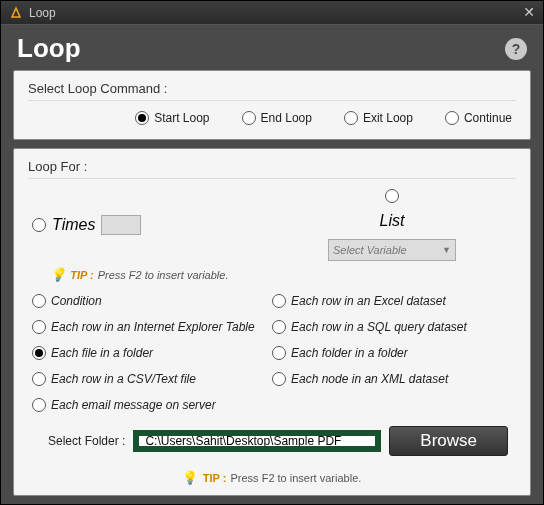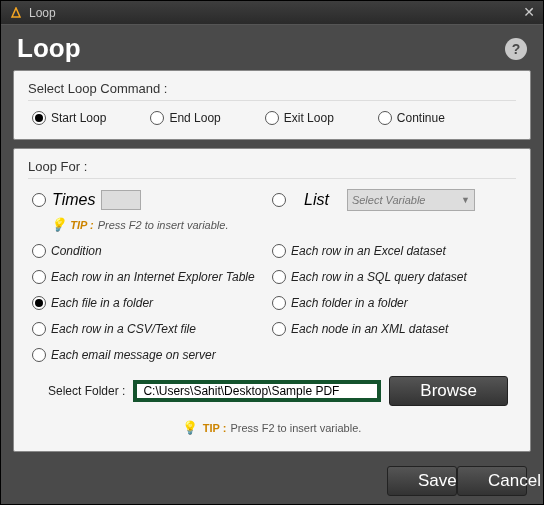--- a/index.html
+++ b/index.html
@@ -56,21 +56,21 @@
     border-radius: 2px;
     padding: 10px 14px;
     margin-bottom: 8px;
   }
   .panel-title {
     color: #333; font-size: 13px; font-weight: normal;
     padding-bottom: 4px;
     border-bottom: 1px solid #ddd;
     margin-bottom: 10px;
   }
-  .cmd-row { display: flex; gap: 44px; padding: 0 4px 4px 4px; }
+  .cmd-row { display: flex; gap: 32px; padding: 0 4px 4px 4px; justify-content: flex-end; }
   .radio-item { display: flex; align-items: center; gap: 5px; font-size: 12px; color: #222; cursor: pointer; }
   .radio {
     width: 14px; height: 14px; border-radius: 50%;
     border: 1px solid #555; background: #fff;
   }
   .radio.selected::after {
     content: ""; display: block; width: 8px; height: 8px;
     background: #000; border-radius: 50%; margin: 2px;
   }
   .loopfor-grid {
@@ -78,21 +78,21 @@
     grid-template-columns: 1fr 1fr;
     row-gap: 12px;
     padding: 0 4px;
     font-style: italic;
   }
   .times-row { display: flex; align-items: center; gap: 6px; }
   .times-input {
     width: 40px; height: 20px;
     background: #ddd; border: 1px solid #aaa;
   }
-  .list-row { display: flex; align-items: center; gap: 18px; }
+  .list-row { display: flex; align-items: center; gap: 9px; flex-direction: column; }
   .list-select {
     width: 128px; height: 22px;
     background: #ddd; border: 1px solid #aaa;
     color: #777; font-size: 11px;
     padding: 0 4px;
     display: flex; align-items: center; justify-content: space-between;
   }
   .tip-row {
     grid-column: 1 / span 2;
     display: flex; align-items: center; gap: 4px;
@@ -101,21 +101,21 @@
   }
   .bulb { color: #f5a623; font-size: 13px; }
   .tip-label { color: #cc8400; font-weight: bold; }
   .tip-text { color: #555; }
   .folder-section {
     display: flex; align-items: center; gap: 8px;
     padding: 14px 8px 6px 20px;
   }
   .folder-label { font-size: 12px; color: #222; }
   .folder-input {
-    flex: 1; height: 22px; border: 4px solid #14532d;
+    flex: 1; height: 22px; border: 6px solid #14532d;
     background: #fff; font-size: 12px; padding: 0 6px;
     font-family: Arial;
   }
   .btn {
     background: linear-gradient(#555, #333);
     color: #fff; border: 1px solid #222; border-radius: 3px;
     padding: 4px 30px; font-size: 17px; cursor: pointer;
   }
   .footer {
     display: flex; justify-content: flex-end; 

